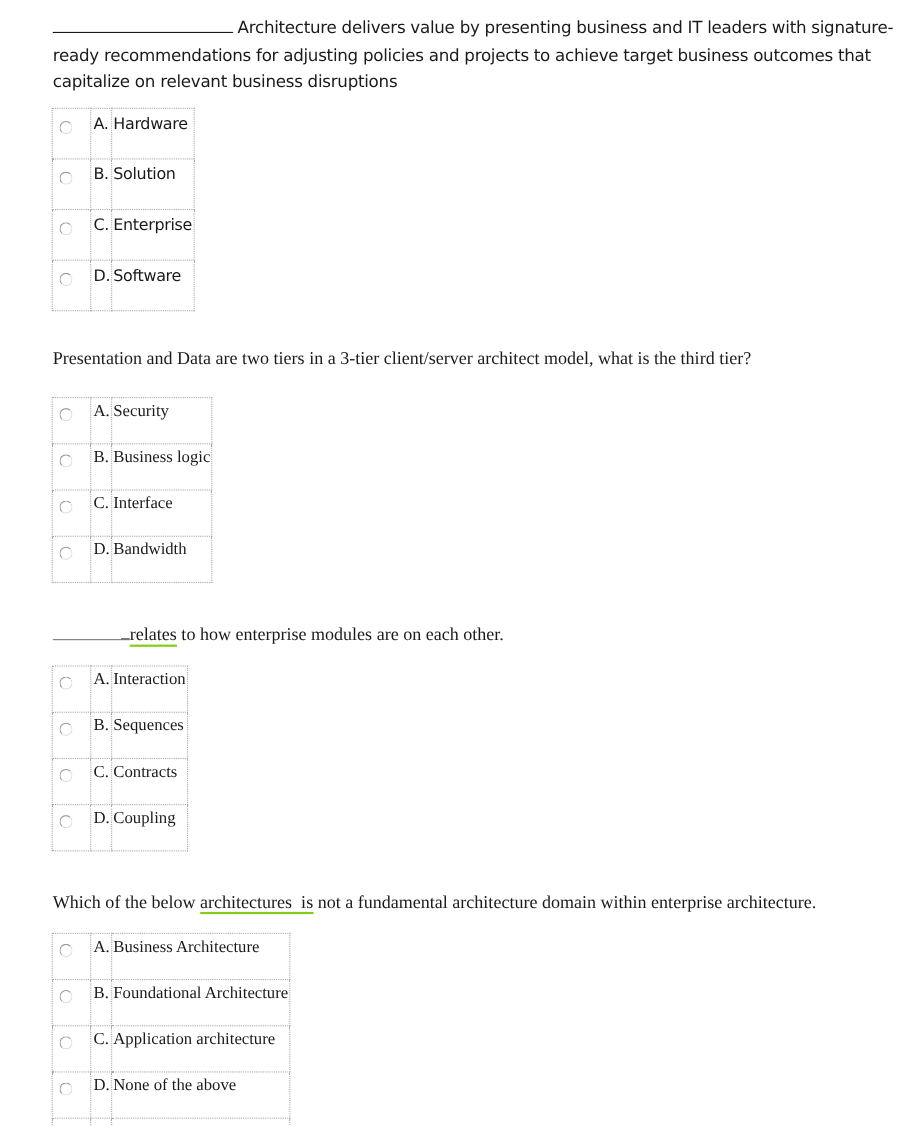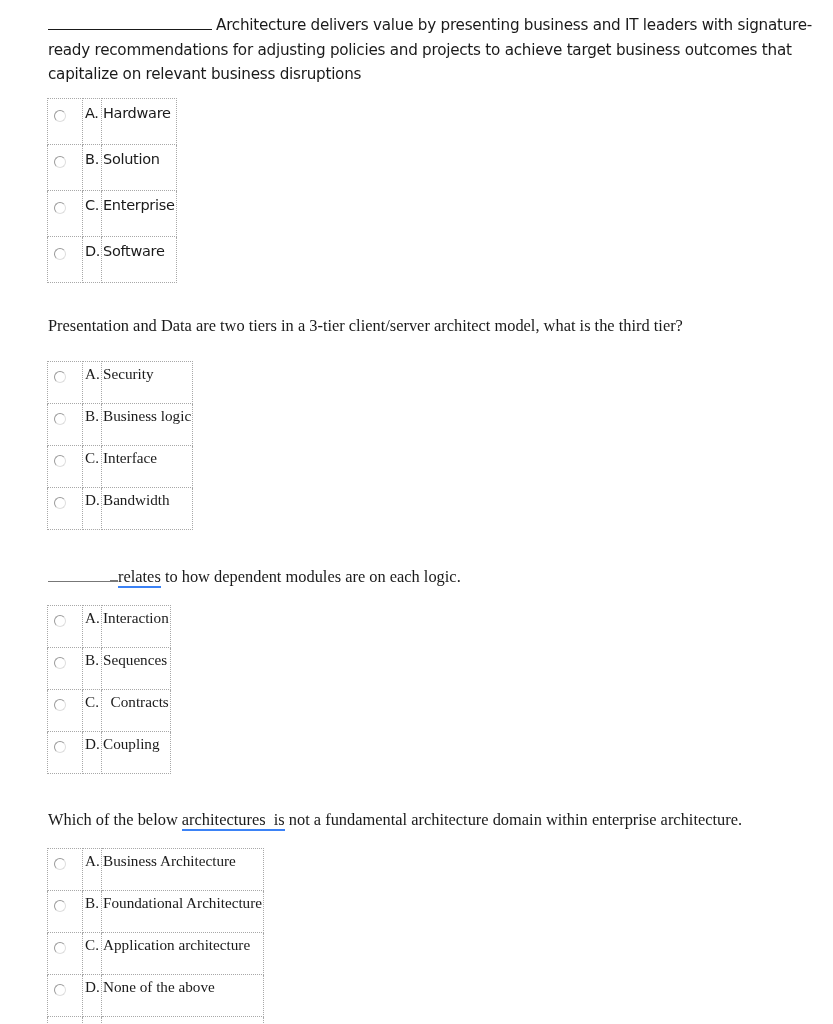--- a/index.html
+++ b/index.html
@@ -51,21 +51,21 @@
       vertical-align: baseline;
     }
     .blank-tail {
       display: inline-block;
       width: 8px;
       border-bottom: 2px solid #777;
       height: 10px;
       vertical-align: baseline;
     }
     .squiggle {
-      border-bottom: 2px solid #3b82f6;
+      border-bottom: 2px solid #84cc16;
       padding-bottom: 0;
       margin-top: 20px;
     }
     table.opts {
       position: absolute;
       left: 47px;
       border-collapse: collapse;
     }
     table.opts td {
       border: 1px dotted #a8a8a8;
@@ -162,39 +162,39 @@
     </tr>
     <tr style="height:42px;">
       <td class="radio-cell"><span class="radio" style="margin-top:9px;"></span></td>
       <td class="letter-cell" style="padding-top:3px;">D.</td>
       <td class="text-cell" style="padding-top:3px;">Bandwidth</td>
     </tr>
   </tbody>
     </table>
 
   <div class="serif-q" style="top:567px;">
-    <span class="blank-short"></span><span class="blank-tail"></span><span class="squiggle">relates</span><span> to how dependent modules are on each logic.</span>
+    <span class="blank-short"></span><span class="blank-tail"></span><span class="squiggle">relates</span><span> to how enterprise modules are on each other.</span>
   </div>
 
   <table class="opts serif-opt" style="top:605px;">
     <tbody>
         <tr style="height:42px;">
       <td class="radio-cell"><span class="radio" style="margin-top:9px;"></span></td>
       <td class="letter-cell" style="padding-top:3px;">A.</td>
       <td class="text-cell" style="padding-top:3px;">Interaction</td>
     </tr>
     <tr style="height:42px;">
       <td class="radio-cell"><span class="radio" style="margin-top:9px;"></span></td>
       <td class="letter-cell" style="padding-top:3px;">B.</td>
       <td class="text-cell" style="padding-top:3px;">Sequences</td>
     </tr>
     <tr style="height:42px;">
       <td class="radio-cell"><span class="radio" style="margin-top:9px;"></span></td>
       <td class="letter-cell" style="padding-top:3px;">C.</td>
-      <td class="text-cell" style="padding-top:3px;text-align:right;">Contracts</td>
+      <td class="text-cell" style="padding-top:3px;">Contracts</td>
     </tr>
     <tr style="height:42px;">
       <td class="radio-cell"><span class="radio" style="margin-top:9px;"></span></td>
       <td class="letter-cell" style="padding-top:3px;">D.</td>
       <td class="text-cell" style="padding-top:3px;margin-left:12px;">Coupling</td>
     </tr>
   </tbody>
     </table>
 
   <div class="serif-q" style="top:810px;">

